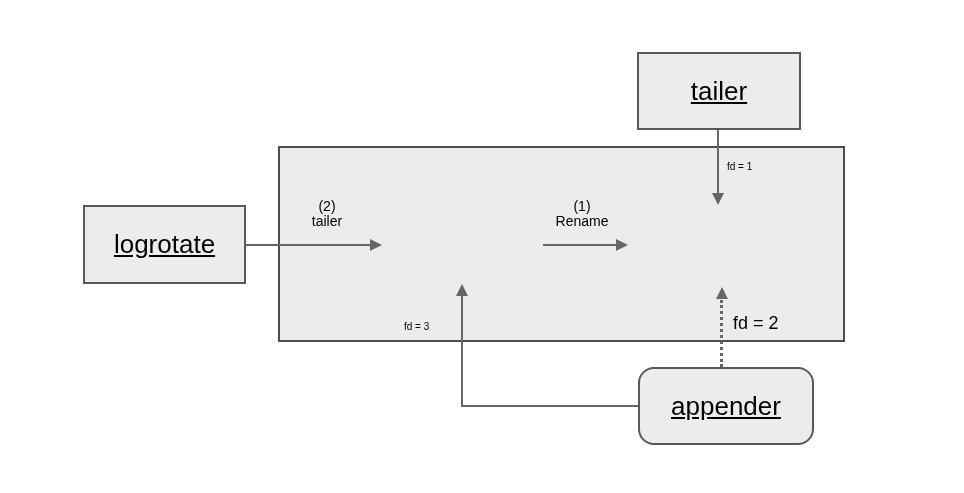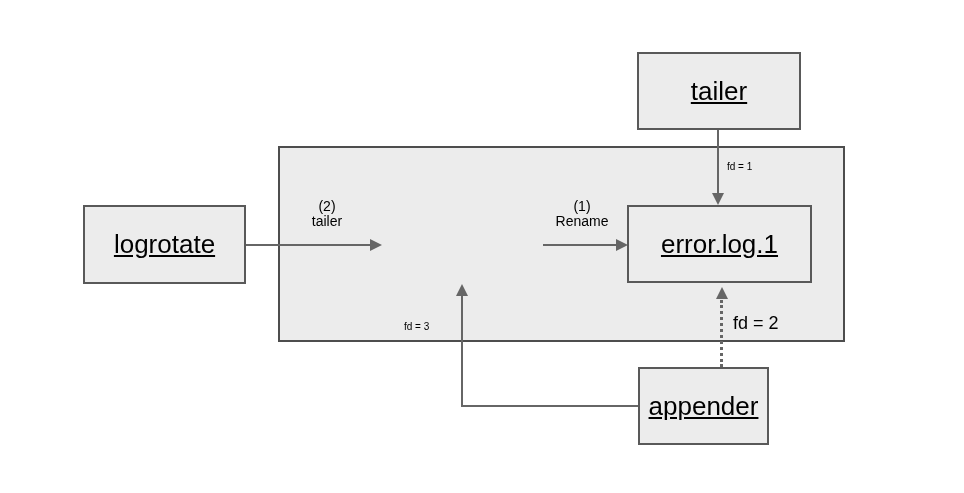--- a/index.html
+++ b/index.html
@@ -37,21 +37,21 @@
     justify-content: center;
     font-size: 26px;
     color: #000000;
     z-index: 3;
     text-decoration: underline;
   }
   .node-tailer      { left: 637px; top: 52px;  width: 164px; height: 78px; }
   .node-logrotate   { left: 83px;  top: 205px; width: 163px; height: 79px; }
   .node-errorlog    { left: 381px; top: 205px; width: 162px; height: 78px; }
   .node-errorlog1   { left: 627px; top: 205px; width: 185px; height: 78px; }
-  .node-appender    { left: 638px; top: 367px; width: 131px; height: 78px; }
+  .node-appender    { left: 638px; top: 367px; width: 176px; height: 78px; border-radius: 16px; }
 
   
   .hline, .vline {
     position: absolute;
     background: #666666;
     z-index: 2;
   }
   .hline { height: 2px; }
   .vline { width: 2px; }
 
@@ -149,21 +149,18 @@
 
   <div class="node node-tailer">
     <span>tailer</span>
   </div>
 
   <div class="node node-logrotate">
     <span>logrotate</span>
   </div>
 
 
-  <div class="node node-errorlog1">
-    <span>error.log.1</span>
-  </div>
 
   <div class="node node-appender">
     <span>appender</span>
   </div>
 
 </div>
 
 </body></html>

